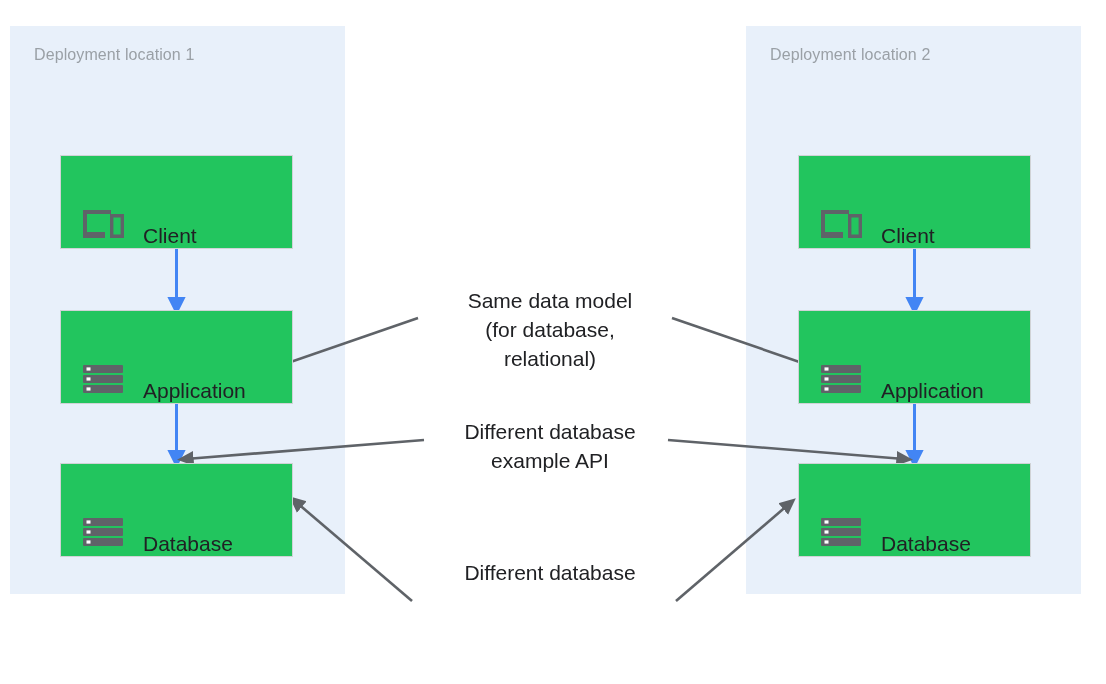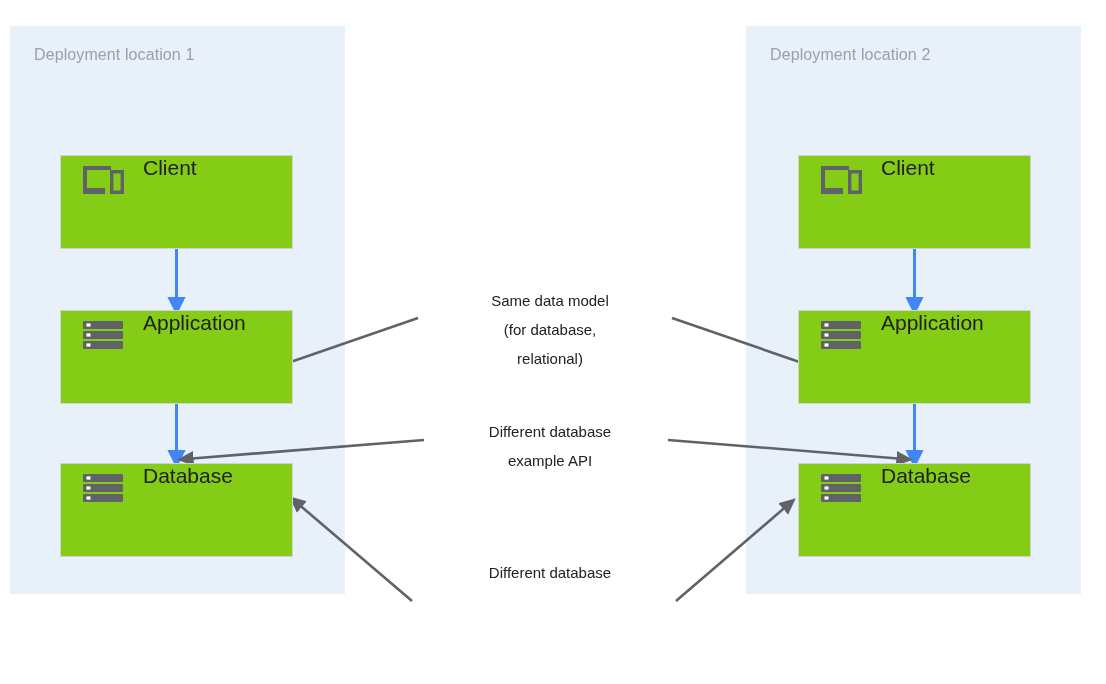--- a/index.html
+++ b/index.html
@@ -35,25 +35,25 @@
     color: #9aa0a6;
     letter-spacing: 0.1px;
     white-space: nowrap;
   }
 
   
   .node {
     position: absolute;
     width: 233px;
     height: 94px;
-    background: #84cc16;
+    background: #22c55e;
     border: 1px solid #d0d3d6;
     box-sizing: border-box;
     display: flex;
-    align-items: flex-start;
+    align-items: flex-end;
     z-index: 3;
   }
   .node .node-icon {
     width: 48px;
     height: 48px;
     margin-left: 18px;
     margin-right: 16px;
     flex: 0 0 auto;
     display: block;
   }
@@ -69,21 +69,21 @@
   #node-database-1    { left: 60px;  top: 463px; }
   
   #node-client-2      { left: 798px; top: 155px; }
   #node-application-2 { left: 798px; top: 310px; }
   #node-database-2    { left: 798px; top: 463px; }
 
   
   .annotation {
     position: absolute;
     text-align: center;
-    font-size: 15px;
+    font-size: 21px;
     line-height: 29px;
     color: #202124;
     z-index: 4;
     width: 280px;
   }
   #label-same-data-model   { left: 410px; top: 286px; }
   #label-different-api     { left: 410px; top: 417px; }
   #label-different-system  { left: 410px; top: 558px; }
 
   

